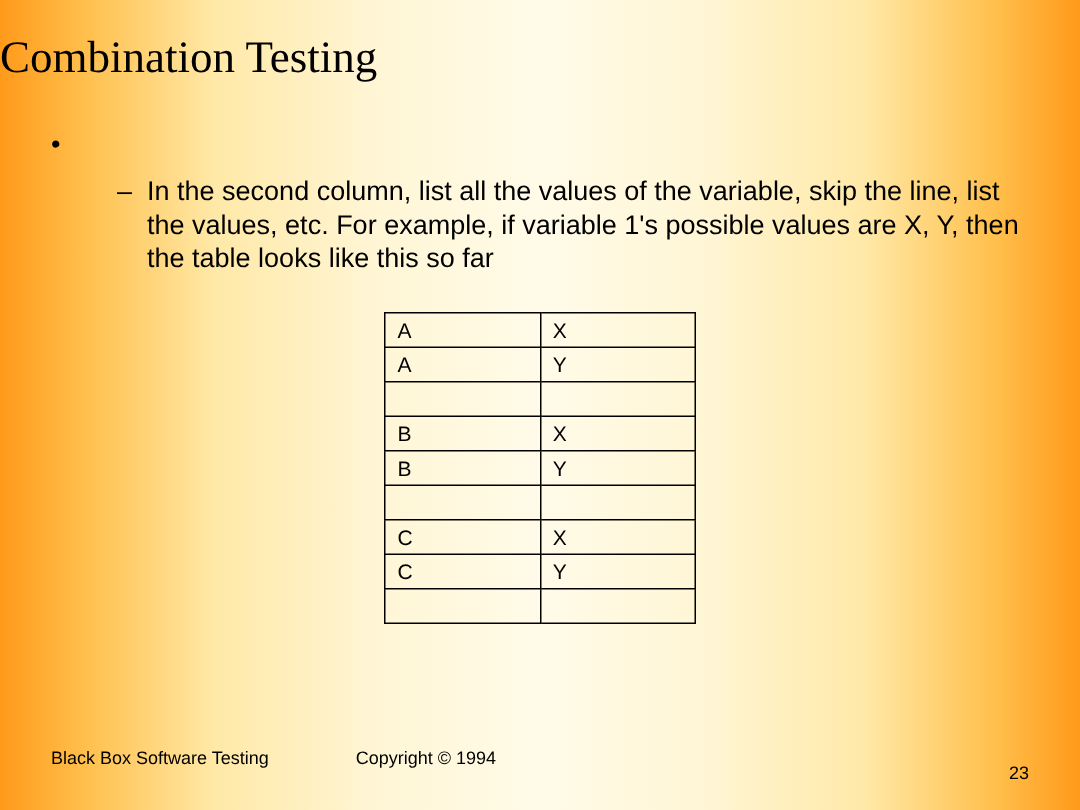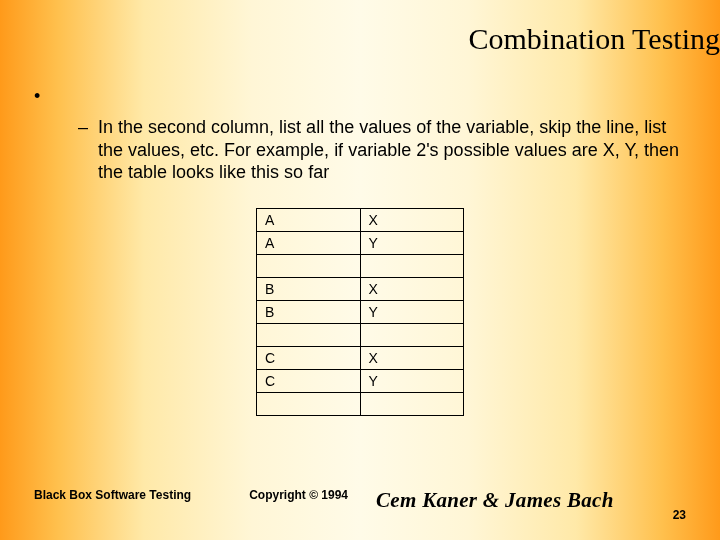--- a/index.html
+++ b/index.html
@@ -15,21 +15,21 @@
       #fffbe8 50%,
       #fff6d6 65%,
       #ffe9a8 80%,
       #ffc04d 92%,
       #ff9a1a 100%);
     position: relative;
     font-family: Arial, Helvetica, sans-serif;
     color: #000;
   }
   .title {
-    text-align: right;
+    text-align: left;
     font-family: "Times New Roman", Times, serif;
     font-size: 30px;
     font-weight: 400;
     padding-top: 22px;
   }
   .body {
     padding: 28px 34px 0 34px;
   }
   .bullet1 {
     font-size: 20px;
@@ -63,23 +63,22 @@
   }
   table.combos td:first-child { width: 50%; }
   table.combos td:last-child { width: 50%; }
   .footer {
     position: absolute;
     bottom: 18px;
     left: 0;
     width: 100%;
     padding: 0 34px;
     display: flex;
-    align-items: flex-start;
+    align-items: center;
     font-size: 12px;
-    font-weight: bold;
   }
   .footer .left { flex: 0 0 auto; }
   .footer .copy { margin-left: 58px; flex: 0 0 auto; }
   .footer .authors {
     margin-left: 28px;
     font-family: "Brush Script MT", "Segoe Script", cursive;
     font-size: 21px;
     font-style: italic;
     letter-spacing: 0.3px;
   }
@@ -97,21 +96,21 @@
   <div class="title">Combination Testing</div>
 
   <div class="body">
 
     <div class="bullet1">
       <span class="dot">•</span>
     </div>
 
     <div class="bullet2">
       <span class="dash">–</span>
-      <span>In the second column, list all the values of the variable, skip the line, list the values, etc. For example, if variable 2's possible values are X, Y, then the table looks like this so far</span>
+      <span>In the second column, list all the values of the variable, skip the line, list the values, etc. For example, if variable 1's possible values are X, Y, then the table looks like this so far</span>
     </div>
 
     <div class="table-wrap">
       <table class="combos">
         <tbody>
             <tr>
           <td>A</td>
           <td>X</td>
         </tr>
         <tr>
@@ -148,17 +147,16 @@
         </tr>
       </tbody>
         </table>
     </div>
 
   </div>
 
   <div class="footer">
     <span class="left">Black Box Software Testing</span>
     <span class="copy">Copyright © 1994</span>
-    <span class="authors">Cem Kaner &amp; James Bach</span>
     <span class="pagenum">23</span>
   </div>
 
 </div>
 
 </body></html>

